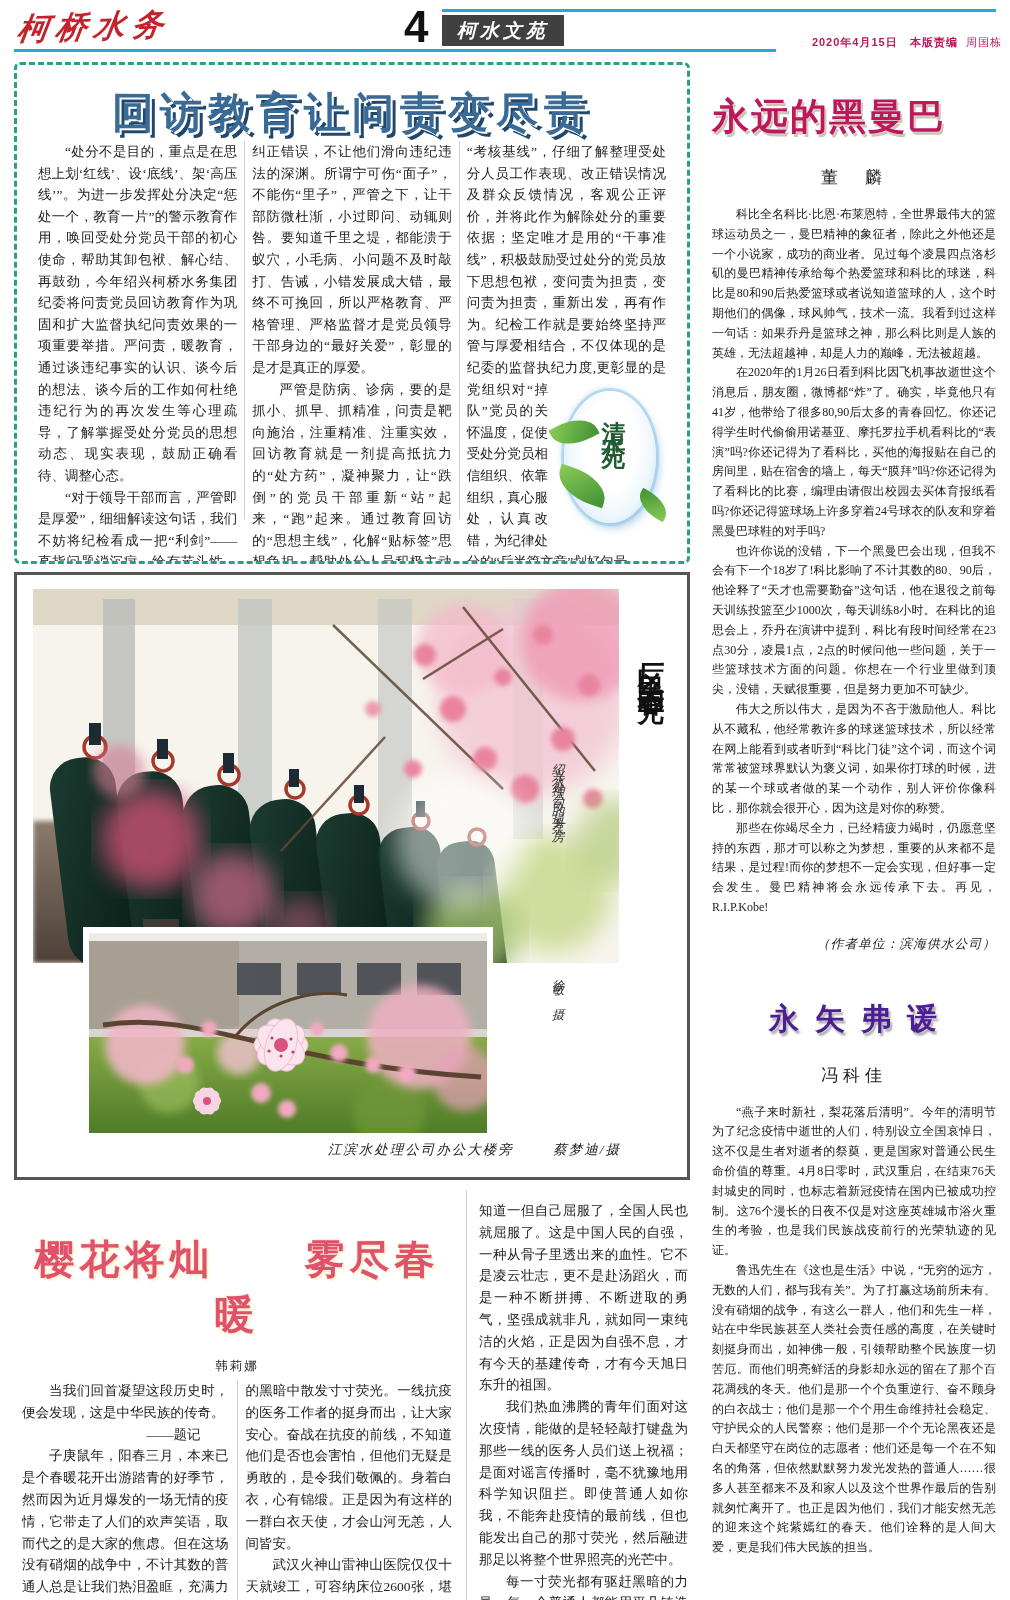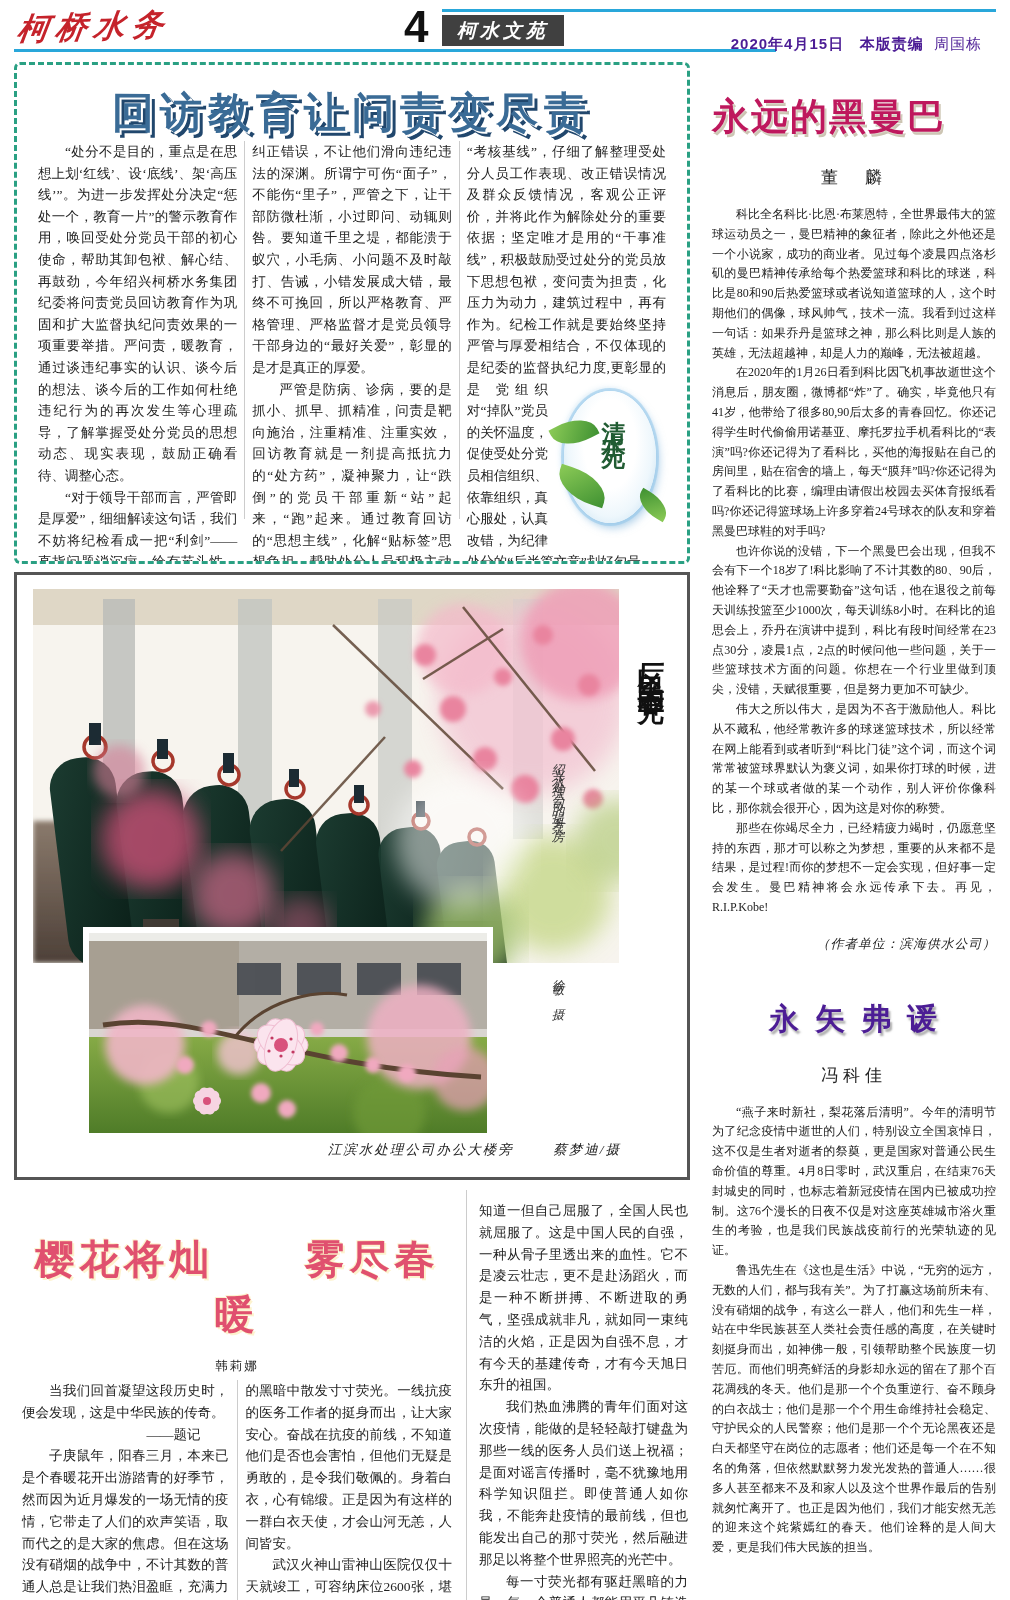--- a/index.html
+++ b/index.html
@@ -11,21 +11,21 @@
   .header{position:absolute;left:0;top:0;width:1010px;height:60px;}
   .masthead{position:absolute;left:18px;top:6px;font-size:31px;font-weight:bold;font-style:italic;
     color:#c5232b;letter-spacing:7px;transform:skewX(-10deg) rotate(-2deg);}
   .page-num{position:absolute;left:404px;top:2px;font-size:44px;font-weight:900;
     font-family:"Liberation Sans","DejaVu Sans",sans-serif;color:#111;}
   .rule-top{position:absolute;left:442px;top:9px;width:554px;height:3px;background:#29a7da;}
   .section-badge{position:absolute;left:442px;top:15px;width:122px;height:31px;background:#404040;
     color:#fff;font-size:19px;font-weight:bold;font-style:italic;text-align:center;line-height:31px;
     letter-spacing:4px;}
   .rule-bottom{position:absolute;left:14px;top:49px;width:762px;height:3px;background:#29a7da;}
-  .date-line{position:absolute;right:28px;top:35px;font-size:15px;font-weight:bold;color:#4c1d95;
+  .date-line{position:absolute;right:8px;top:35px;font-size:11px;font-weight:bold;color:#be185d;
     font-family:"Liberation Sans","DejaVu Sans",sans-serif;letter-spacing:1px;}
   .date-line .editor-name{font-weight:normal;font-family:"Liberation Serif",serif;}
   
   .main-article{position:absolute;left:14px;top:62px;width:676px;height:502px;box-sizing:border-box;
     border:3px dashed #2aa083;border-radius:6px;background:#fff;overflow:hidden;}
   .main-title{margin:20px 8px 0;text-align:center;font-size:42px;font-weight:900;color:#3a6b96;
     letter-spacing:6px;text-shadow:2px 2px 0 #fff,5px 5px 0 #21476d;}
   .main-author{text-align:center;font-size:13px;color:#333;margin:14px 0 12px;letter-spacing:3px;}
   .main-cols{display:flex;gap:0;padding:0 14px;height:378px;}
   .mcol{flex:1;font-size:13.5px;line-height:21.6px;text-align:justify;padding:0 7px;}
@@ -106,21 +106,21 @@
   <div class="main-cols">
     <div class="mcol">
       <p class="ind">“处分不是目的，重点是在思想上划‘红线’、设‘底线’、架‘高压线’”。为进一步发挥处分决定“惩处一个，教育一片”的警示教育作用，唤回受处分党员干部的初心使命，帮助其卸包袱、解心结、再鼓劲，今年绍兴柯桥水务集团纪委将问责党员回访教育作为巩固和扩大监督执纪问责效果的一项重要举措。严问责，暖教育，通过谈违纪事实的认识、谈今后的想法、谈今后的工作如何杜绝违纪行为的再次发生等心理疏导，了解掌握受处分党员的思想动态、现实表现，鼓励正确看待、调整心态。</p>
       <p class="ind">“对于领导干部而言，严管即是厚爱”，细细解读这句话，我们不妨将纪检看成一把“利剑”——直指问题消沉疴，给有苗头性、倾向性问题的领导干部及时提醒、敲打，精准问责，</p>
     </div>
     <div class="mcol">
       <p>纠正错误，不让他们滑向违纪违法的深渊。所谓宁可伤“面子”，不能伤“里子”，严管之下，让干部防微杜渐，小过即问、动辄则咎。要知道千里之堤，都能溃于蚁穴，小毛病、小问题不及时敲打、告诫，小错发展成大错，最终不可挽回，所以严格教育、严格管理、严格监督才是党员领导干部身边的“最好关爱”，彰显的是才是真正的厚爱。</p>
       <p class="ind">严管是防病、诊病，要的是抓小、抓早、抓精准，问责是靶向施治，注重精准、注重实效，回访教育就是一剂提高抵抗力的“处方药”，凝神聚力，让“跌倒”的党员干部重新“站”起来，“跑”起来。通过教育回访的“思想主线”，化解“贴标签”思想负担，帮助处分人员积极主动改正错误，回归队伍；坚持客观评价的</p>
     </div>
     <div class="mcol">
-      <span>“考核基线”，仔细了解整理受处分人员工作表现、改正错误情况及群众反馈情况，客观公正评价，并将此作为解除处分的重要依据；坚定唯才是用的“干事准线”，积极鼓励受过处分的党员放下思想包袱，变问责为担责，化压力为动力，建筑过程中，再有作为。纪检工作就是要始终坚持严管与厚爱相结合，不仅体现的是纪委的监督执纪力度,更彰显的是</span>
+      <span>“考核基线”，仔细了解整理受处分人员工作表现、改正错误情况及群众反馈情况，客观公正评价，并将此作为解除处分的重要依据；坚定唯才是用的“干事准线”，积极鼓励受过处分的党员放下思想包袱，变问责为担责，变问责为担责，重新出发，再有作为。纪检工作就是要始终坚持严管与厚爱相结合，不仅体现的是纪委的监督执纪力度,更彰显的是</span>
       <span class="qsy">
         <span class="qsy-oval"></span>
         <span class="qsy-leaf l1"></span>
         <span class="qsy-leaf l2"></span>
         <span class="qsy-leaf l3"></span>
         <span class="qsy-text">清水苑</span>
       </span>
       <span>党组织对“掉队”党员的关怀温度，促使受处分党员相信组织、依靠组织，真心服处，认真改错，为纪律处分的“后半篇文章”划好句号。</span>
     </div>
   </div>

